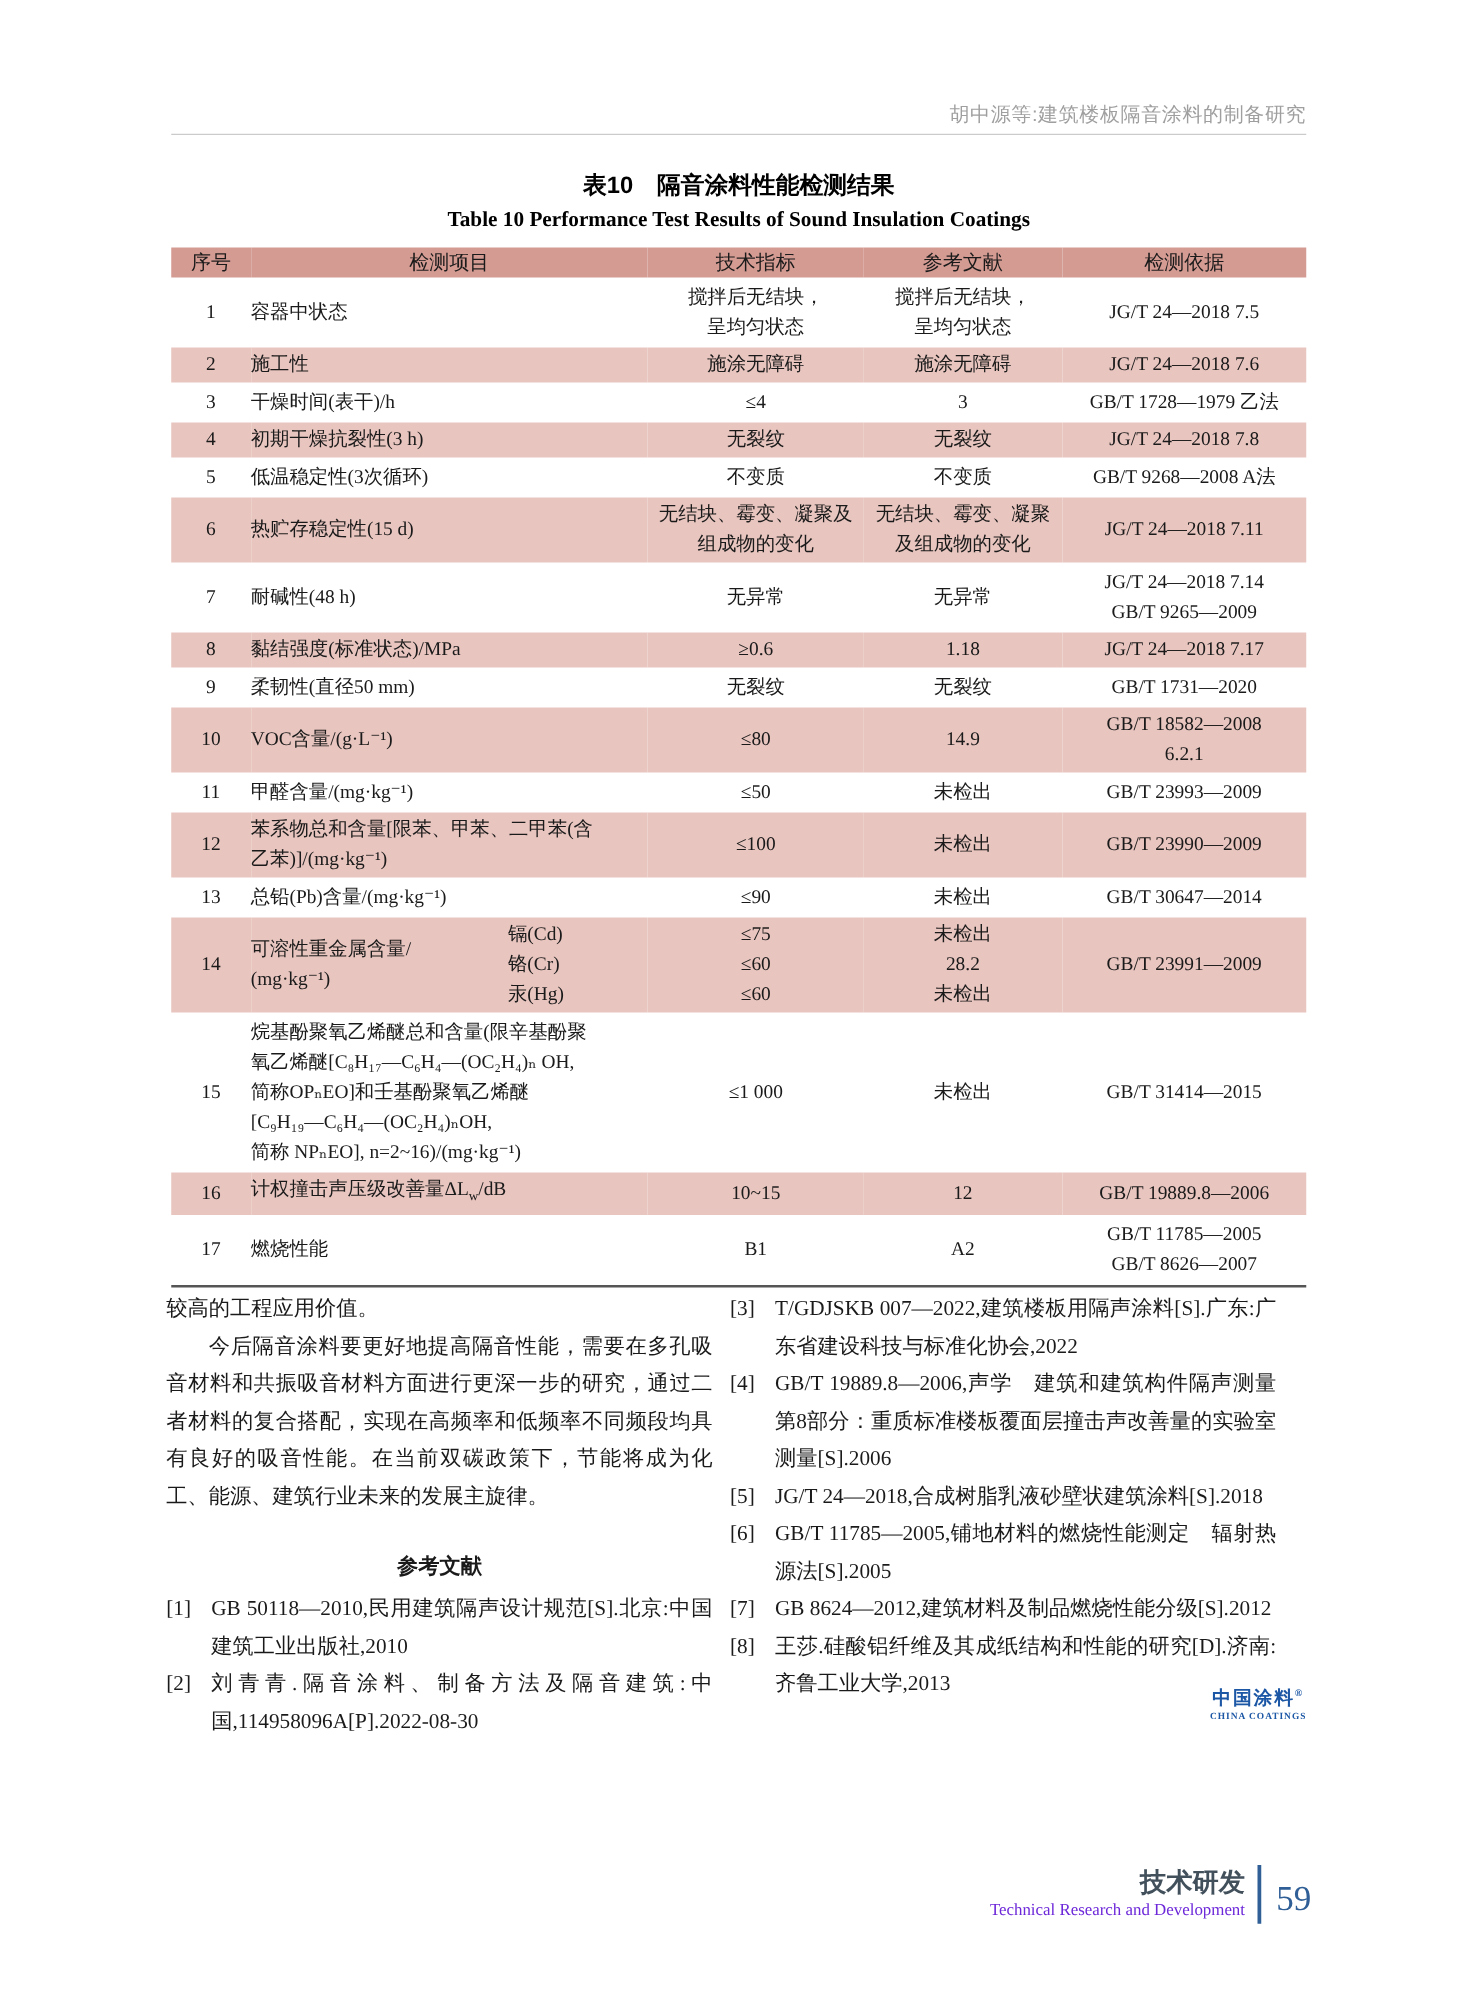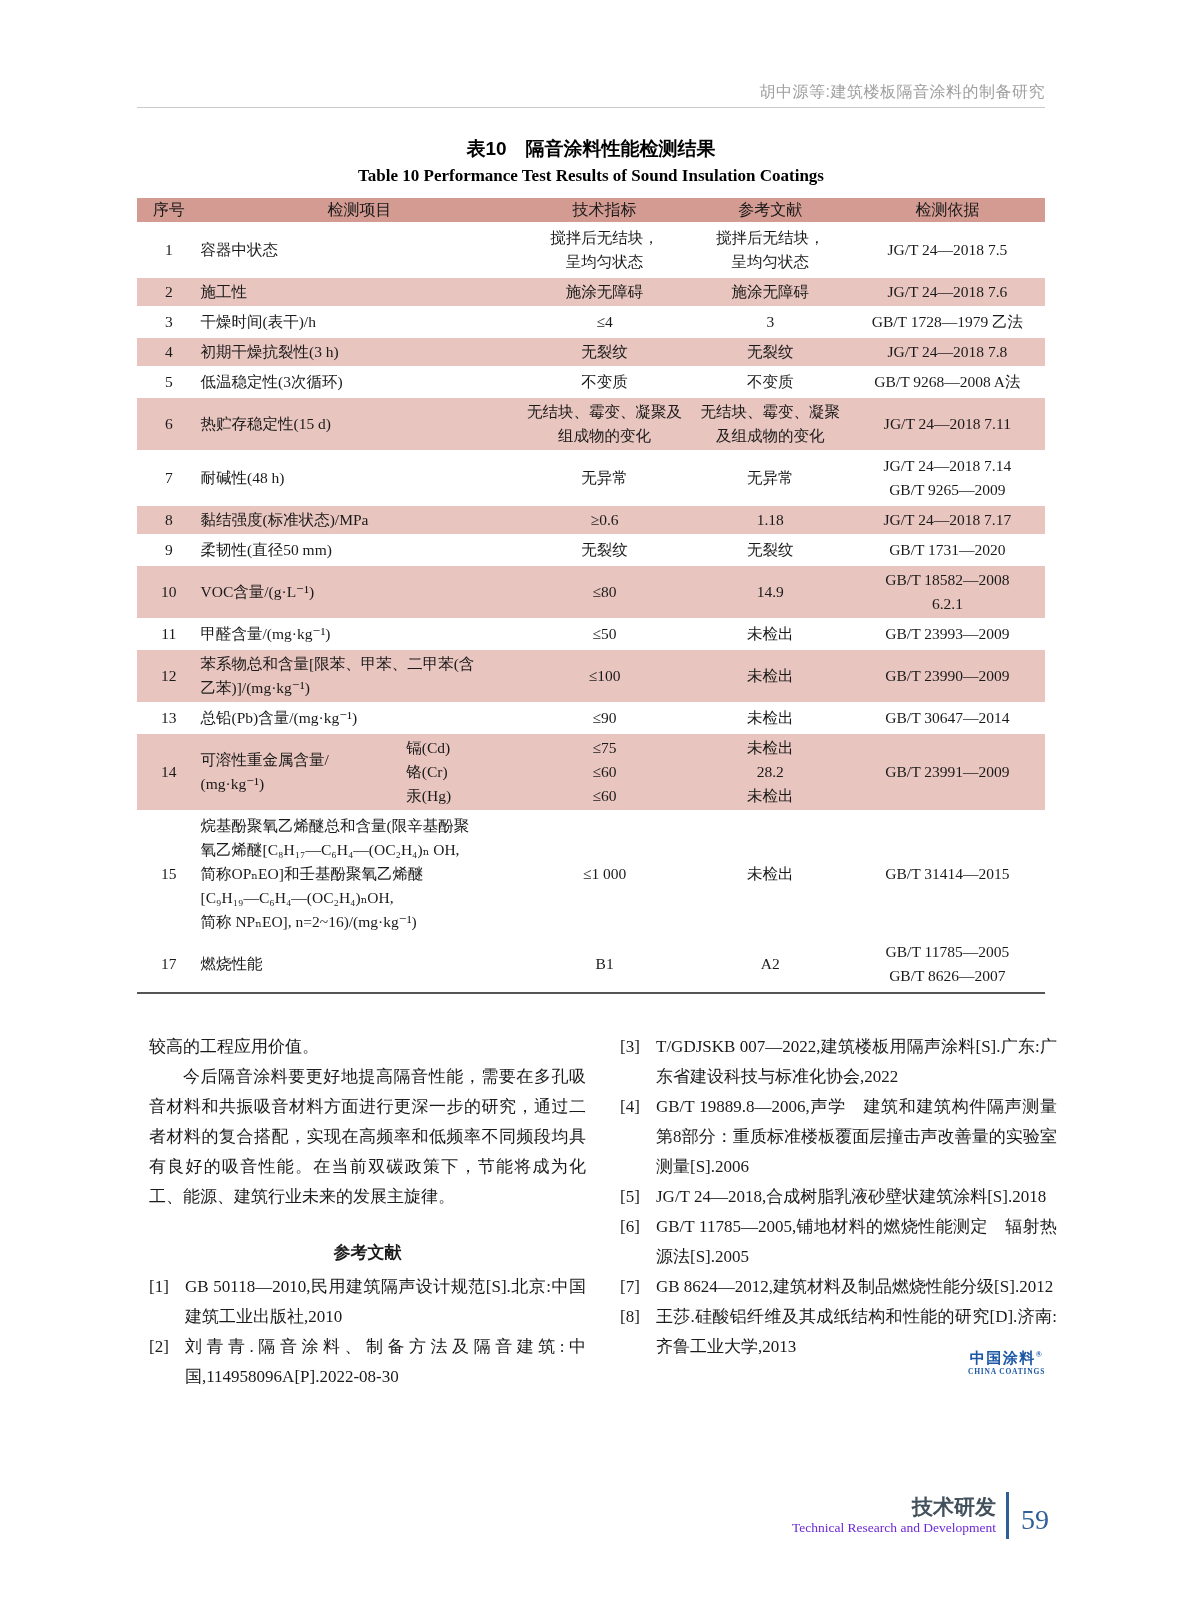--- a/index.html
+++ b/index.html
@@ -55,22 +55,22 @@
   td.cell-item{padding-left:7px;padding-right:4px;text-align:left;}
   td.cell-basis{padding-left:26px;padding-right:2px;text-align:center;}
   .metal-flex{display:flex;align-items:center;}
   .metal-label{flex:1;white-space:pre-line;}
   .metal-names{width:112px;flex:none;text-align:left;}
   .subline{line-height:24px;}
   sub{font-size:0.68em;}
   .table-bottom-rule{border-top:2px solid var(--table-rule);}
   
   .body-columns{
-    position:absolute;top:1032px;left:149px;width:908px;
-    display:flex;gap:34px;
+    position:absolute;top:1032px;left:133px;width:908px;
+    display:flex;gap:14px;
   }
   .col{width:437px;flex:none;font-size:17px;line-height:30px;text-align:justify;}
   .para{margin:0;}
   .para.indent{text-indent:2em;}
   .refs-heading{
     text-align:center;font-family:"Liberation Sans","DejaVu Sans",sans-serif;
     font-weight:bold;font-size:17px;line-height:30px;margin-top:26px;margin-bottom:4px;
   }
   .ref{display:flex;line-height:30px;}
   .ref-label{width:36px;flex:none;}
@@ -255,20 +255,27 @@
           <td class="cell-no c">15</td>
           <td class="cell-item pre">烷基酚聚氧乙烯醚总和含量(限辛基酚聚
 氧乙烯醚[C₈H₁₇—C₆H₄—(OC₂H₄)ₙ OH,
 简称OPₙEO]和壬基酚聚氧乙烯醚
 [C₉H₁₉—C₆H₄—(OC₂H₄)ₙOH,
 简称 NPₙEO], n=2~16)/(mg·kg⁻¹)</td>
           <td class="cell-indicator c pre">≤1 000</td>
           <td class="cell-result c pre">未检出</td>
           <td class="cell-basis pre">GB/T 31414—2015</td>
         </tr>
+        <tr class="shaded">
+          <td class="cell-no c">16</td>
+          <td class="cell-item"><span>计权撞击声压级改善量ΔL</span><sub>w</sub><span>/dB</span></td>
+          <td class="cell-indicator c pre">10~15</td>
+          <td class="cell-result c pre">12</td>
+          <td class="cell-basis pre">GB/T 19889.8—2006</td>
+        </tr>
         <tr>
           <td class="cell-no c">17</td>
           <td class="cell-item pre">燃烧性能</td>
           <td class="cell-indicator c pre">B1</td>
           <td class="cell-result c pre">A2</td>
           <td class="cell-basis pre">GB/T 11785—2005
 GB/T 8626—2007</td>
         </tr>
       </tbody>
   </table>

